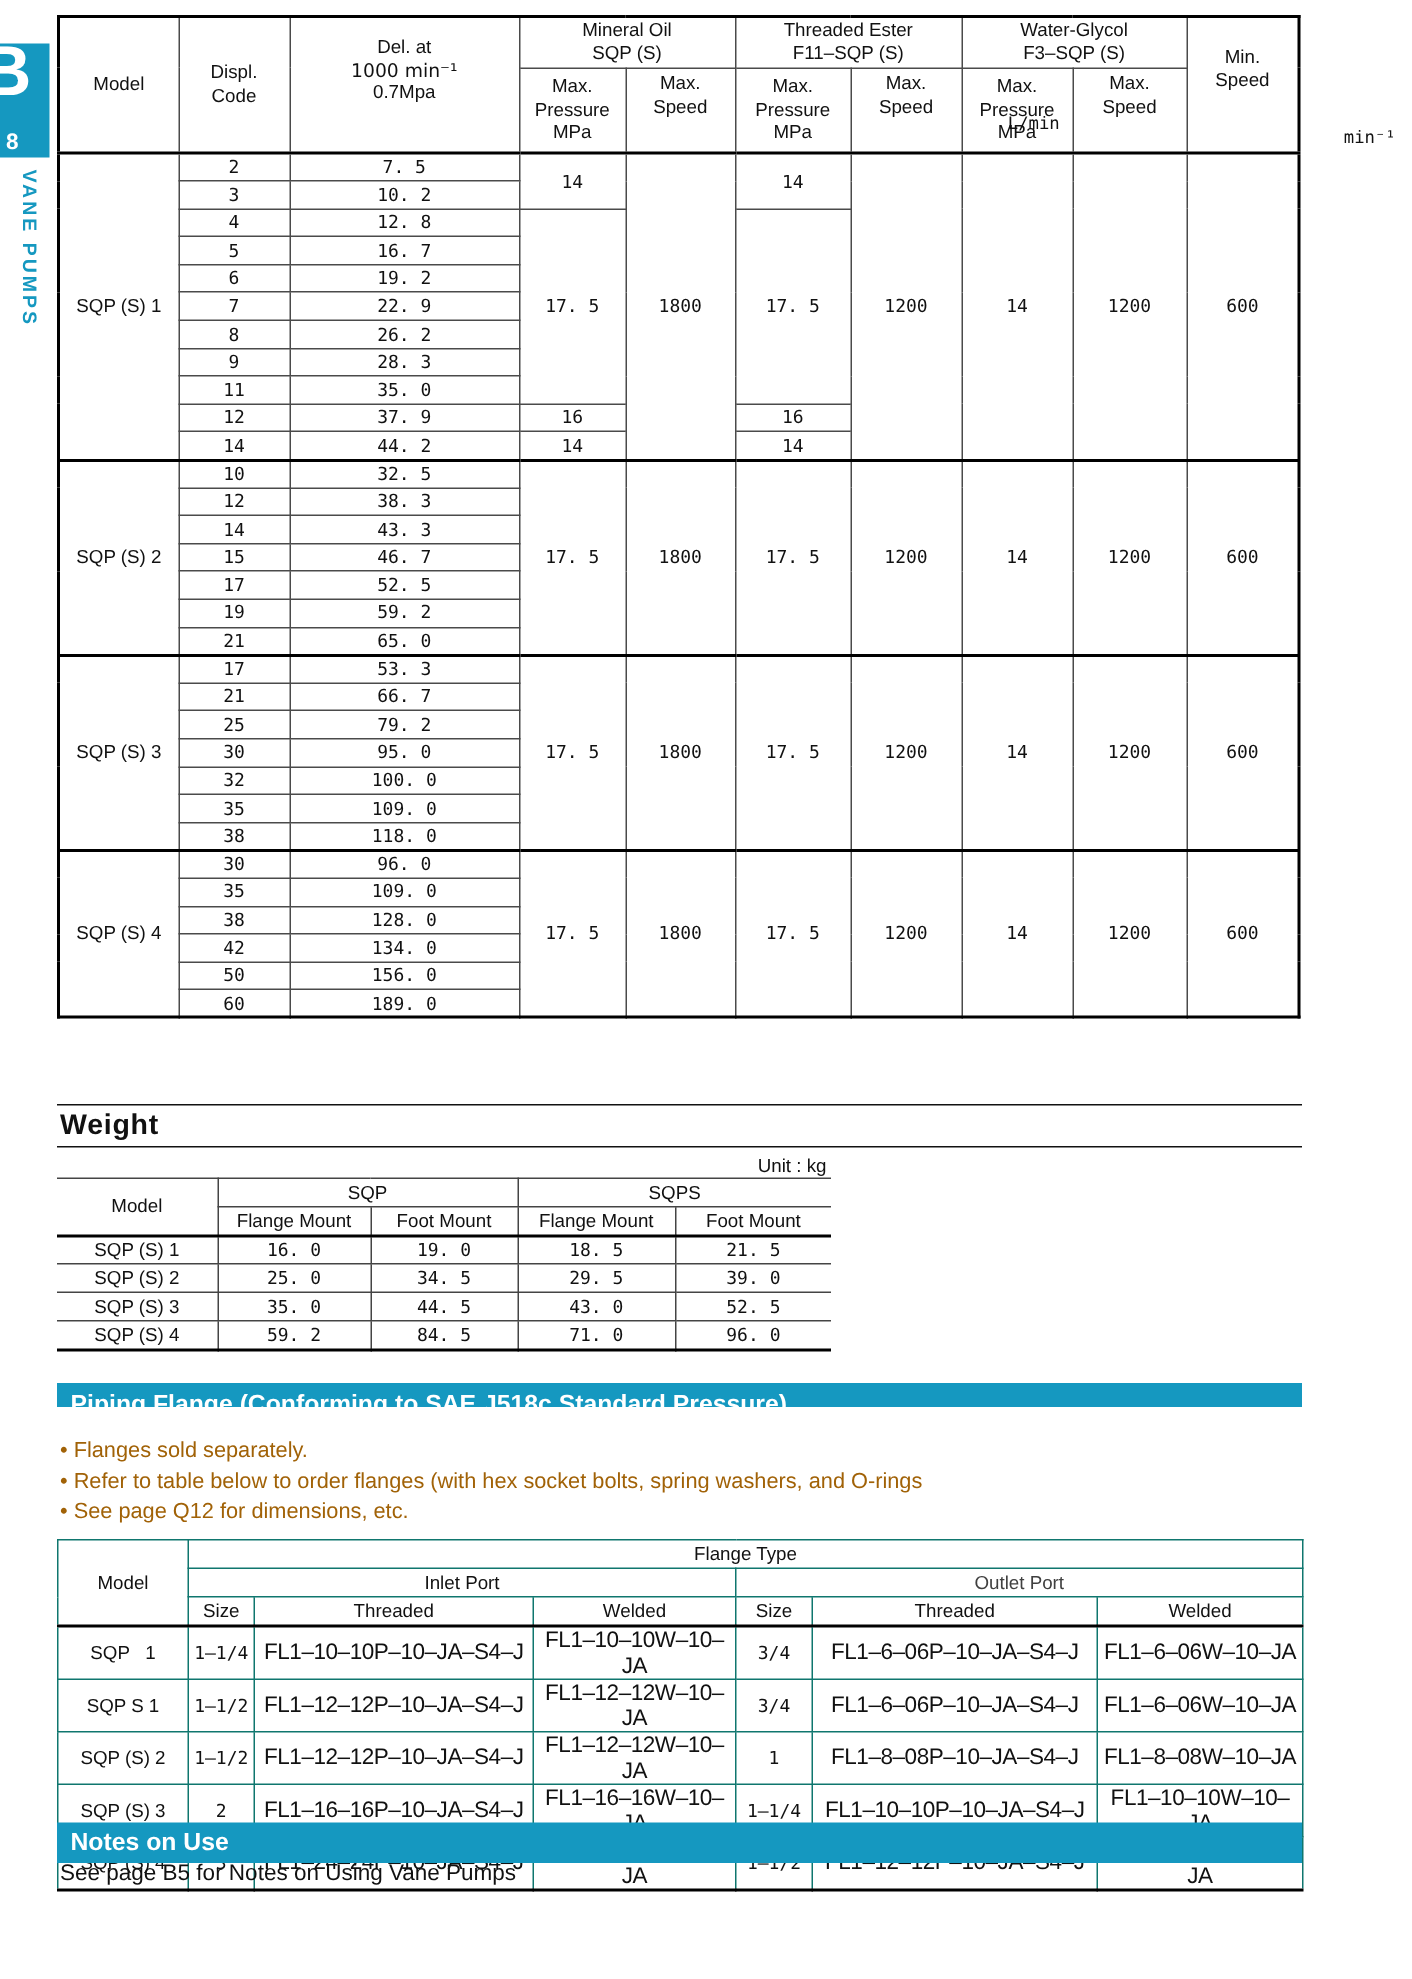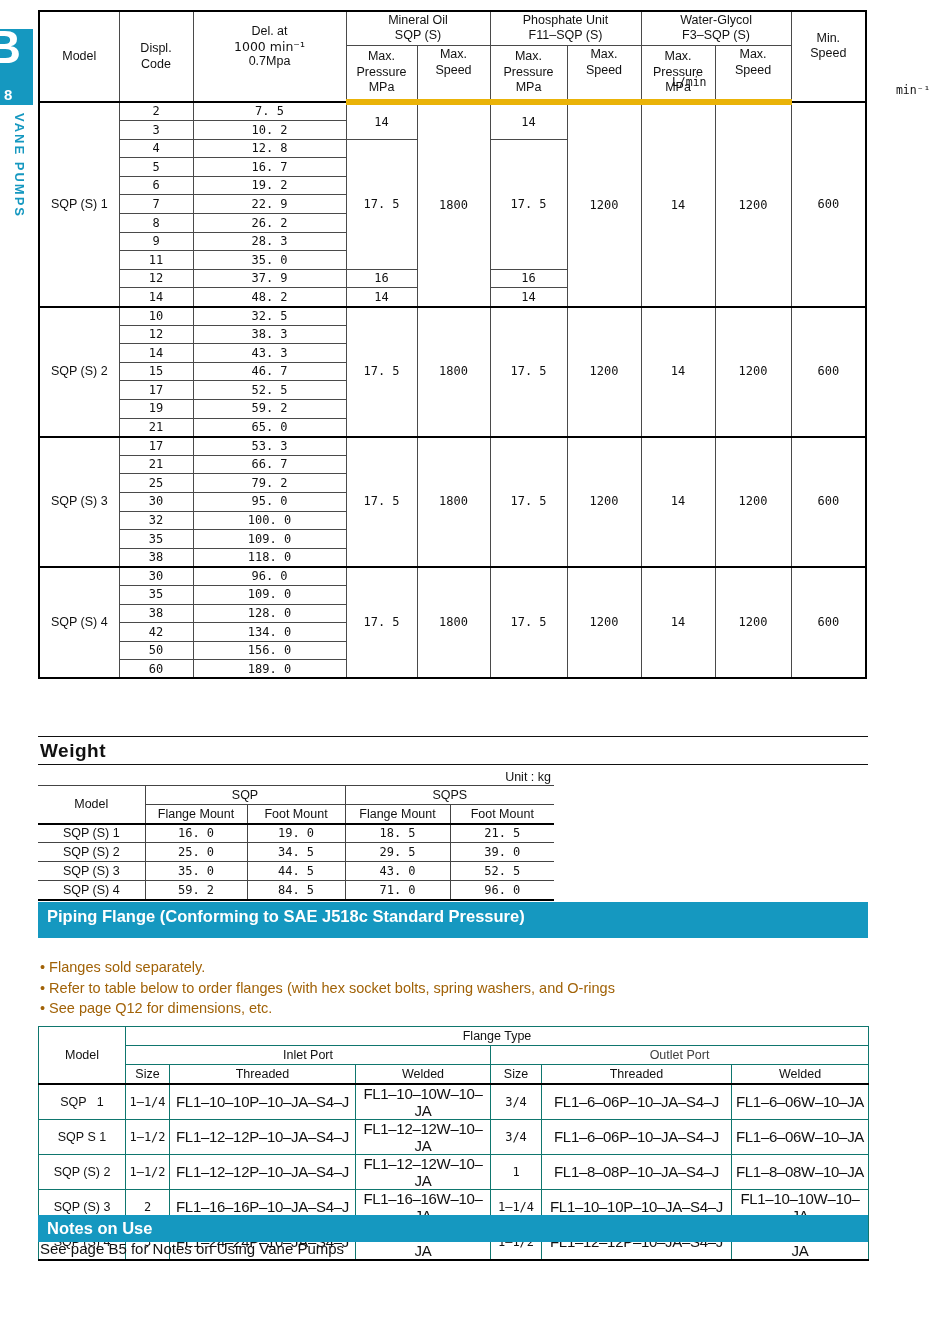--- a/index.html
+++ b/index.html
@@ -16,21 +16,21 @@
   
   table { border-collapse:collapse; table-layout:fixed; }
   th, td { padding:0; text-align:center; vertical-align:middle; font-weight:normal; }
   .mono { font-family:"DejaVu Sans Mono", monospace; }
   .dsans { font-family:"DejaVu Sans", sans-serif; }
 
   
   .spec { position:absolute; left:38px; top:10px; width:827px; border:2px solid #000; font-size:12.5px; }
   .spec th, .spec td { border:1px solid #4a4a4a; line-height:1.22; }
   .spec thead tr.grp th { height:34px; }
-  .spec thead tr.sub th { height:57px; border-bottom:6px solid #eab308; }
+  .spec thead tr.sub th { height:57px; border-bottom:1px solid #eab308; }
   .spec thead .unit-line { font-size:11.5px; margin-top:5px; }
   .spec thead .gap-top { margin-top:6px; }
   .spec tbody td { height:18.6px; }
   .spec tbody td.num { font-family:"DejaVu Sans Mono", monospace; font-size:12px; }
   .spec tbody td.model { font-size:12.5px; white-space:pre; }
   .spec tbody tr.block-start td { border-top:2px solid #000; }
 
   
   .weight-sec { position:absolute; left:38px; top:736px; width:830px; }
   .w-rule-top { border-top:1.5px solid #111; width:830px; }
@@ -40,21 +40,21 @@
   .weight-table { width:516px; margin-top:1px; border-top:1.5px solid #000; border-bottom:2px solid #000; font-size:12.5px; }
   .weight-table th, .weight-table td { border:1px solid #444; height:19px; }
   .weight-table th:first-child, .weight-table td:first-child { border-left:none; }
   .weight-table th:last-child, .weight-table td:last-child { border-right:none; }
   .weight-table thead { border-bottom:2px solid #000; }
   .weight-table td.num { font-family:"DejaVu Sans Mono", monospace; font-size:12px; height:18.8px;margin-top:12px; }
   .weight-table td.model { white-space:pre; }
 
   
   .band { position:absolute; left:38px; width:830px; color:#fff; font-weight:bold; font-size:16.5px; line-height:28px; padding-left:9px; }
-  .band-piping { top:902px; height:36px; }
+  .band-piping { top:922px; height:16px; }
   .band-notes { top:1205px; height:27px; line-height:27px; }
 
   
   .bullets { position:absolute; left:40px; top:957px; font-size:14.5px; line-height:20.5px; color:#a16207; }
 
   
   .flange-table { position:absolute; left:38px; top:1026px; width:830px; border:1.5px solid #000; border-bottom:2px solid #000; font-size:12.5px; }
   .flange-table th, .flange-table td { border:1px solid #0f766e; height:19px; }
   .flange-table thead { border-bottom:2px solid #000; }
   .flange-table td.code { font-family:Liberation Sans, sans-serif; font-size:15px; letter-spacing:-.3px; height:18.8px; }
@@ -99,21 +99,21 @@
           <div>Del. at</div>
           <div class="dsans">1000 min⁻¹</div>
           <div>0.7Mpa</div>
           <div class="mono unit-line gap-top">L/min</div>
         </th>
         <th colspan="2">
           <div>Mineral Oil</div>
           <div>SQP (S)</div>
         </th>
         <th colspan="2">
-          <div>Phosphate Unit</div>
+          <div>Threaded Ester</div>
           <div>F11–SQP (S)</div>
         </th>
         <th colspan="2">
           <div>Water-Glycol</div>
           <div>F3–SQP (S)</div>
         </th>
         <th rowspan="2">
           <div>Min.</div>
           <div>Speed</div>
           <div class="mono unit-line gap-top">min⁻¹</div>
@@ -200,21 +200,21 @@
           <td class="num">35. 0</td>
         </tr>
         <tr>
           <td class="num">12</td>
           <td class="num">37. 9</td>
           <td rowspan="1" class="num">16</td>
           <td rowspan="1" class="num">16</td>
         </tr>
         <tr>
           <td class="num">14</td>
-          <td class="num">48. 2</td>
+          <td class="num">44. 2</td>
           <td rowspan="1" class="num">14</td>
           <td rowspan="1" class="num">14</td>
         </tr>
         <tr class="block-start">
           <td rowspan="7" class="model">SQP (S) 2</td>
           <td class="num">10</td>
           <td class="num">32. 5</td>
           <td rowspan="7" class="num">17. 5</td>
           <td rowspan="7" class="num">1800</td>
           <td rowspan="7" class="num">17. 5</td>

